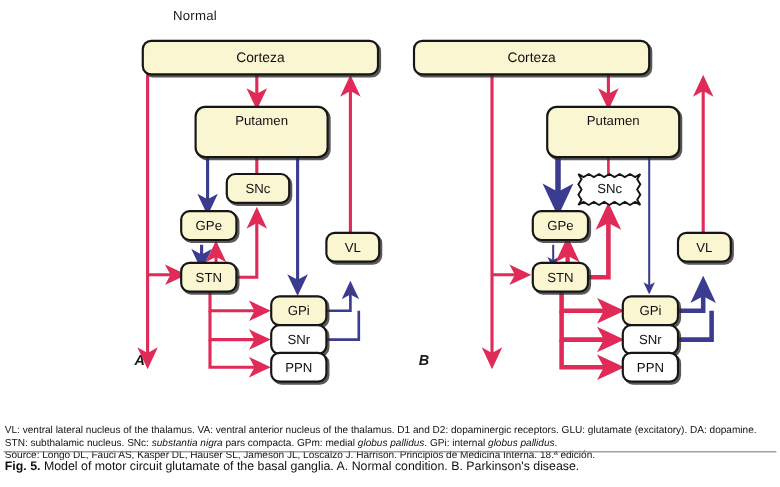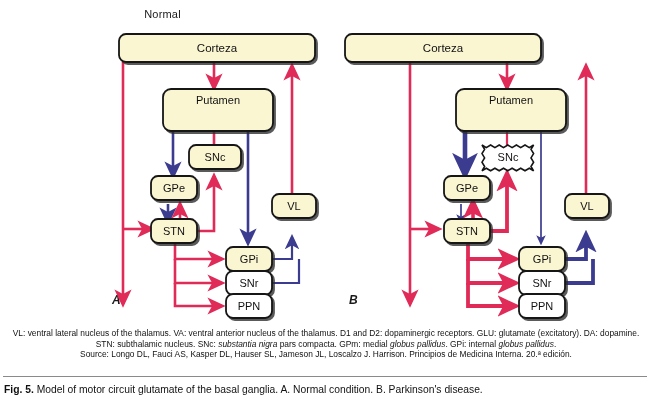--- a/index.html
+++ b/index.html
@@ -26,22 +26,22 @@
 
   svg.circuit{position:absolute;left:0;top:0;width:325px;height:330px;}
 
   .nodebox-label{
     font-family:"Liberation Sans","DejaVu Sans",sans-serif;
     font-size:11px;fill:#111111;dominant-baseline:middle;text-anchor:middle;
   }
   .nodebox-label.wide{font-size:11.5px;}
 
   .footnote{
-    position:absolute;left:4px;top:328px;width:644px;
-    font-size:8.4px;line-height:10.6px;color:#111;text-align:center;
+    position:absolute;left:4px;top:353px;width:644px;
+    font-size:8.4px;line-height:10.6px;color:#111;
   }
   .footnote .it{font-style:italic;}
 
   .rule{
     position:absolute;left:3px;top:376px;width:644px;height:1px;
     background:#8a8a8a;
   }
   .caption{
     position:absolute;left:4px;top:383px;width:644px;
     font-size:10.3px;line-height:13px;color:#111;
@@ -249,21 +249,21 @@
                    l-4.3,-2.6 l-4.3,2.6 l-4.3,-2.6 l-4.3,2.6 l-4.3,-2.6 l-4.3,2.6 l-4.3,-2.6 l-4.3,2.6 l-4.3,-2.6 l-4.3,2.6 l-4.3,-2.6 l-4.3,2.6
                    l2.6,-4.3 l-2.6,-4.3 l2.6,-4.3 l-2.6,-4.3 l2.6,-4.3 l-2.6,-4.3 Z" fill="#ffffff" stroke="#151515" stroke-width="1.6" stroke-linejoin="miter"></path>
           <text class="nodebox-label" x="183" y="158">SNc</text>
         </g>
       </svg>
     </div>
   </div>
 
   <div class="footnote">
     <span>VL: ventral lateral nucleus of the thalamus. VA: ventral anterior nucleus of the thalamus. D1 and D2: dopaminergic receptors. GLU: glutamate (excitatory). DA: dopamine. STN: subthalamic nucleus. SNc: </span><span class="it">substantia nigra</span><span> pars compacta. GPm: medial </span><span class="it">globus pallidus</span><span>. GPi: internal </span><span class="it">globus pallidus</span><span>.</span><br>
-    <span>Source: Longo DL, Fauci AS, Kasper DL, Hauser SL, Jameson JL, Loscalzo J. Harrison. Principios de Medicina Interna. 20.ª edición.</span>
+    <span>Source: Longo DL, Fauci AS, Kasper DL, Hauser SL, Jameson JL, Loscalzo J. Harrison. Principios de Medicina Interna. 18.ª edición.</span>
   </div>
 
   <div class="rule"></div>
 
   <div class="caption">
     <b>Fig. 5.</b>
     <span>Model of motor circuit glutamate of the basal ganglia. A. Normal condition. B. Parkinson's disease.</span>
   </div>
 
 </div>

